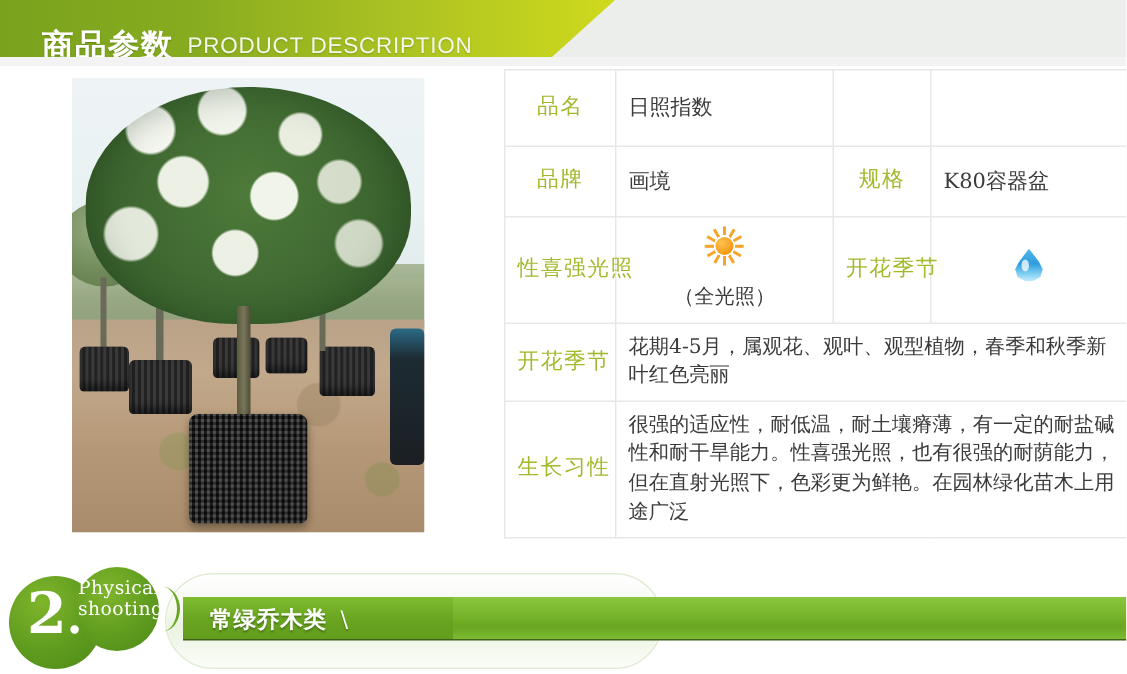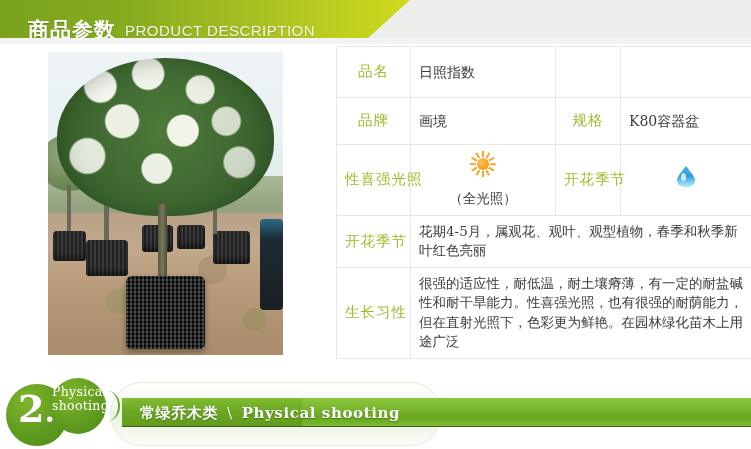--- a/index.html
+++ b/index.html
@@ -310,17 +310,16 @@
     <div class="num2"><span>2</span><span class="dot">.</span></div>
 
     <div class="circ-txt">
       <div>Physical</div>
       <div>shooting</div>
     </div>
 
     <div class="bar-txt">
       <span>常绿乔木类</span>
       <span class="sep">\</span>
-      <span class="en">Physical shooting</span>
     </div>
   </div>
 
 </div>
 
 </body></html>

